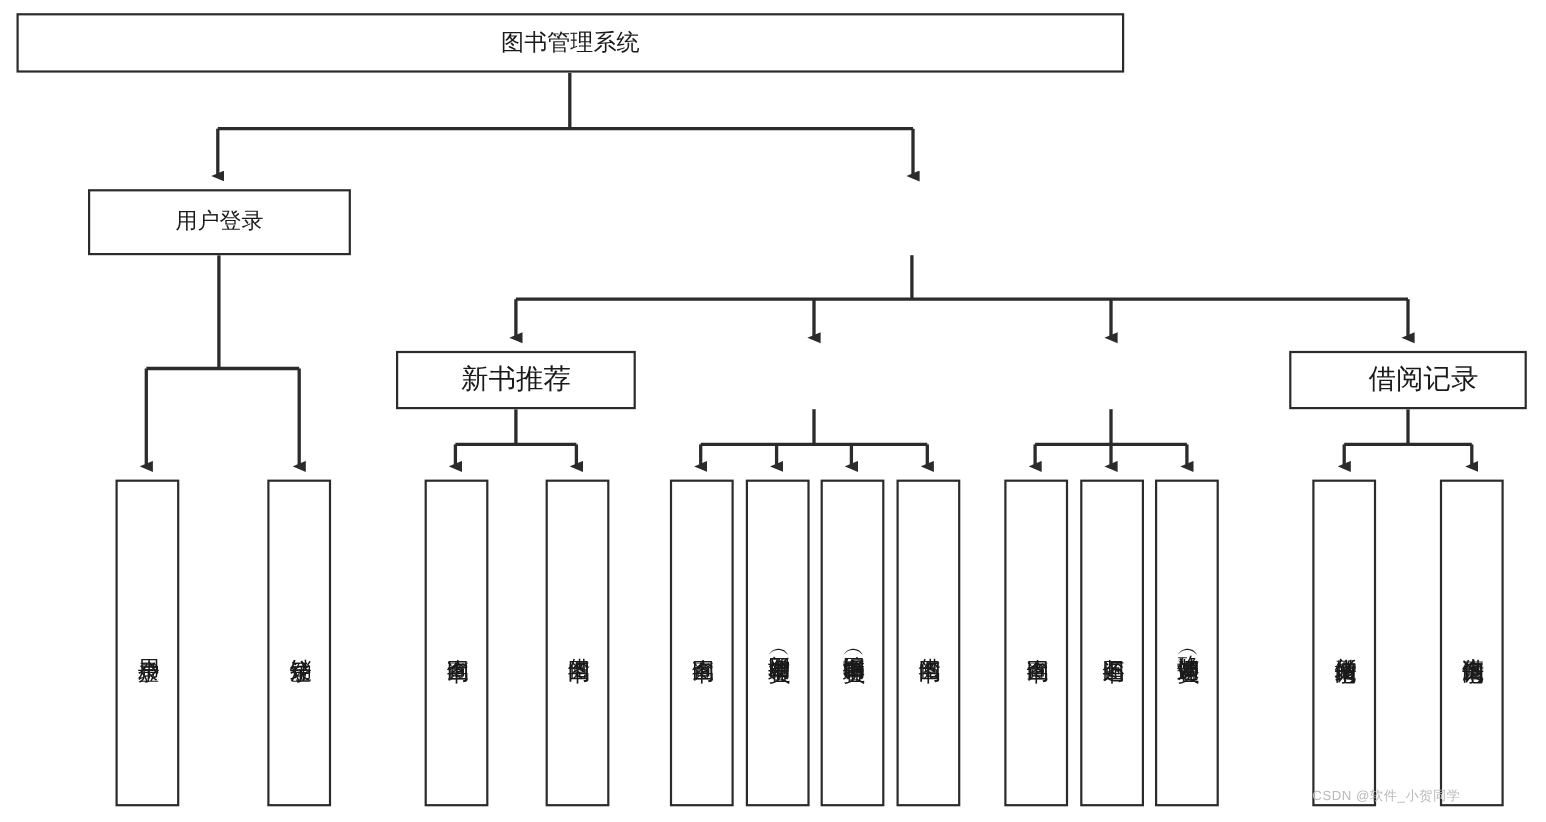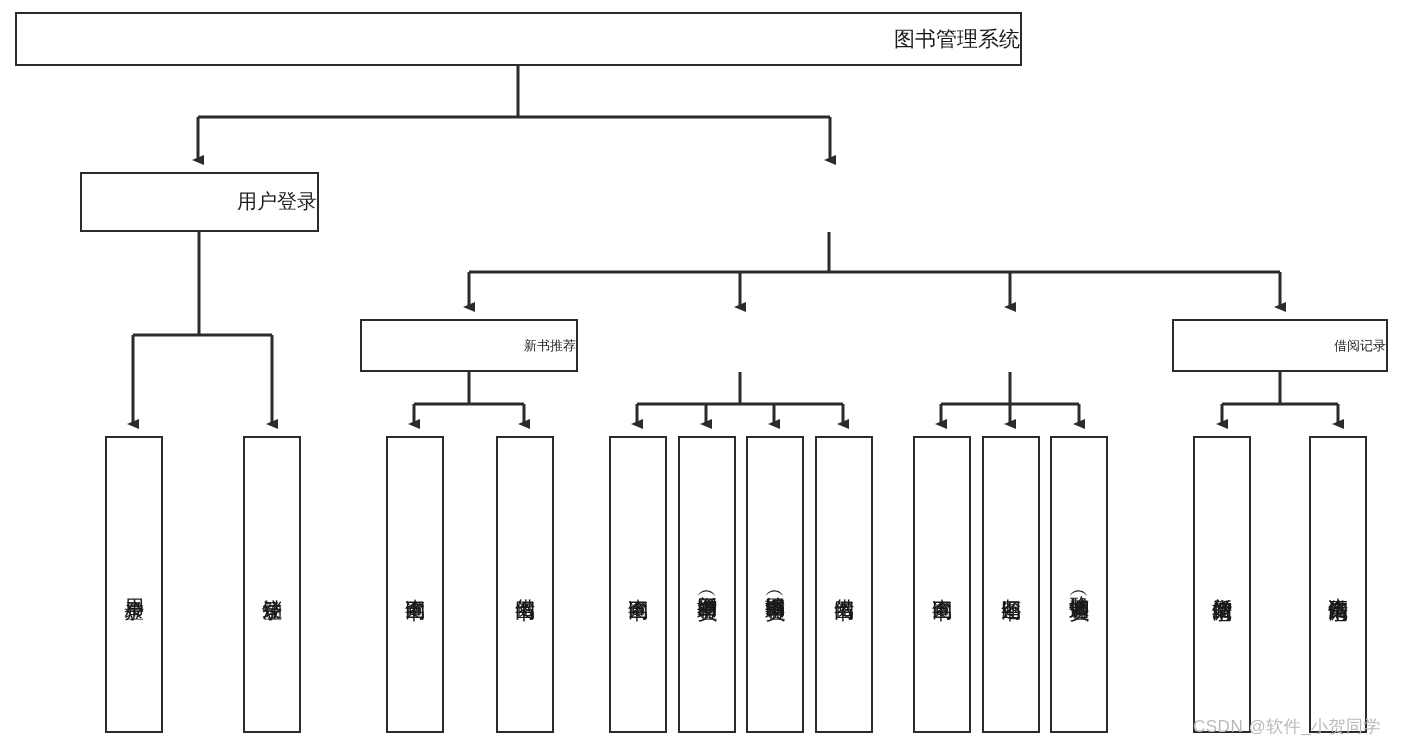--- a/index.html
+++ b/index.html
@@ -17,32 +17,32 @@
     background: #ffffff;
     overflow: hidden;
   }
   .node {
     position: absolute;
     box-sizing: border-box;
     border: 2px solid #2b2b2b;
     background: #ffffff;
     display: flex;
     align-items: center;
-    justify-content: flex-end;
+    justify-content: center;
     color: #1a1a1a;
     line-height: 1.18;
   }
   .node-root {
     font-size: 21px;
   }
   .node-l2 {
     font-size: 20px;
   }
   .node-l3 {
-    font-size: 13px;
+    font-size: 25px;
     font-family: Liberation Serif, serif;
   }
   .node-leaf {
     font-size: 20px;
     writing-mode: vertical-rl;
     text-orientation: upright;
     align-items: center;
     justify-content: center;
     padding: 6px 0;
     letter-spacing: 1px;
@@ -56,21 +56,21 @@
   svg.edges {
     position: absolute;
     left: 0;
     top: 0;
     width: 1405px;
     height: 747px;
     pointer-events: none;
   }
   .watermark {
     position: absolute;
-    font-size: 17px;
+    font-size: 12px;
     color: #b9b9b9;
     white-space: nowrap;
     letter-spacing: 0.5px;
   }
 </style>
 </head>
 <body>
 
 <div id="canvas">
 

